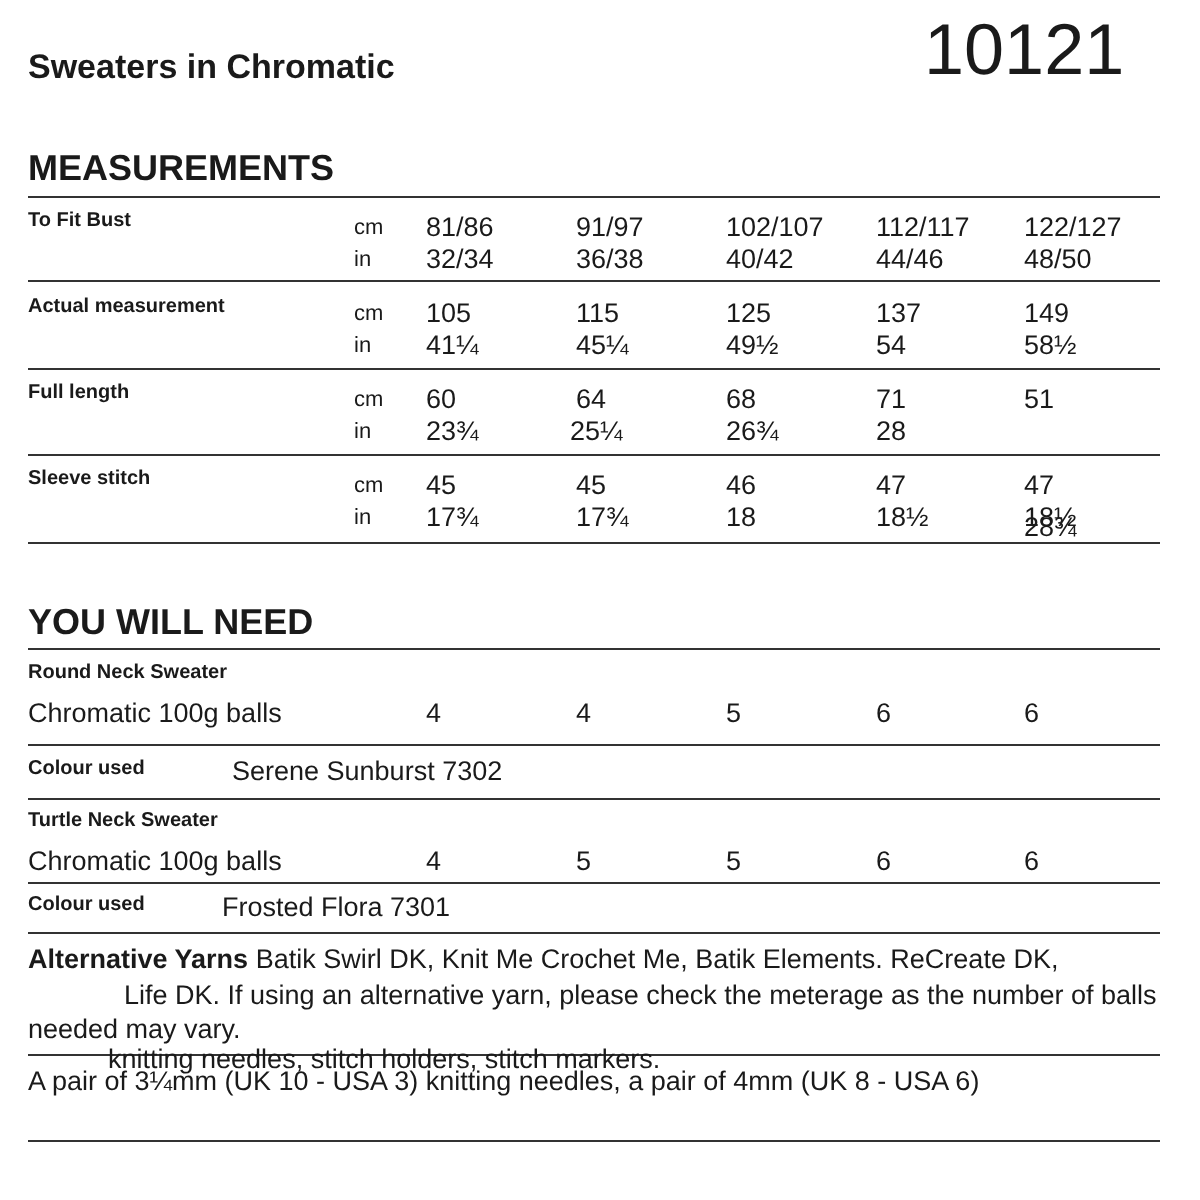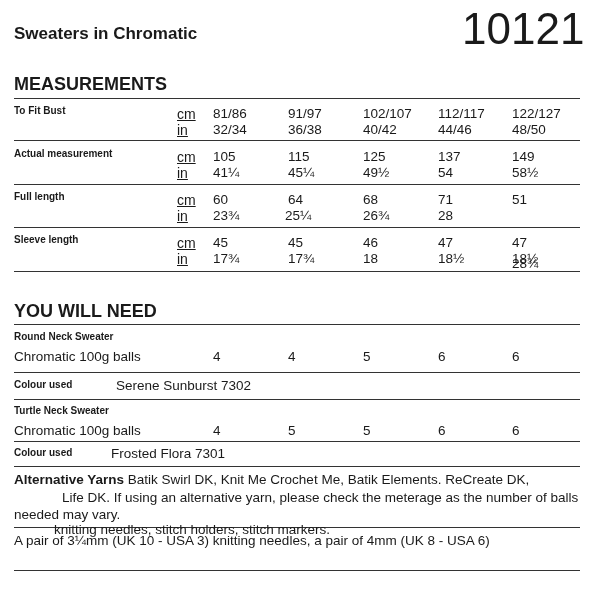--- a/index.html
+++ b/index.html
@@ -1,24 +1,24 @@
 <!DOCTYPE html>
 <html><head>
 <meta charset="utf-8">
 <style>
   html, body { margin:0; padding:0; background:#fff; }
   body { width:600px; height:600px; position:relative; overflow:hidden;
          font-family:"Liberation Sans", sans-serif; color:#1a1a1a; }
   .abs { position:absolute; }
   .title { left:14px; top:24px; font-size:17px; font-weight:bold; }
-  .code { left:462px; top:4px; font-size:44px; letter-spacing:0px; font-weight:normal; }
+  .code { left:462px; top:4px; font-size:36px; letter-spacing:0px; font-weight:normal; }
   .h2 { left:14px; font-size:18px; font-weight:bold; }
   .rule { position:absolute; left:14px; width:566px; height:0; border-top:1.5px solid #333; }
   .label { left:14px; font-size:10px; font-weight:bold; }
-  .unit { left:177px; font-size:14px; line-height:16px;text-decoration:underline; }
+  .unit { left:177px; font-size:11px; line-height:16px; }
   .val { font-size:13.5px; line-height:16px; width:70px; }
   .body { font-size:13.5px; line-height:16px; }
   .b { font-weight:bold; }
 </style>
 </head>
 <body>
 
 <div class="abs title">Sweaters in Chromatic</div>
 <div class="abs code">10121</div>
 
@@ -70,21 +70,21 @@
   <div class="abs val" style="left:512px;top:192px;">51</div>
   <div class="abs val" style="left:213px;top:208px;">23¾</div>
   <div class="abs val" style="left:285px;top:208px;">25¼</div>
   <div class="abs val" style="left:363px;top:208px;">26¾</div>
   <div class="abs val" style="left:438px;top:208px;">28</div>
   <div class="abs val" style="left:512px;top:208px;margin-top:48px;">28¾</div>
 </div>
 <div class="rule" style="top:227px;"></div>
 
 <div>
-  <div class="abs label" style="top:234px;">Sleeve length</div>
+  <div class="abs label" style="top:234px;">Sleeve stitch</div>
   <div class="abs unit" style="top:235px;">cm</div>
   <div class="abs unit" style="top:251px;">in</div>
   <div class="abs val" style="left:213px;top:235px;">45</div>
   <div class="abs val" style="left:288px;top:235px;">45</div>
   <div class="abs val" style="left:363px;top:235px;">46</div>
   <div class="abs val" style="left:438px;top:235px;">47</div>
   <div class="abs val" style="left:512px;top:235px;">47</div>
   <div class="abs val" style="left:213px;top:251px;">17¾</div>
   <div class="abs val" style="left:288px;top:251px;">17¾</div>
   <div class="abs val" style="left:363px;top:251px;">18</div>

